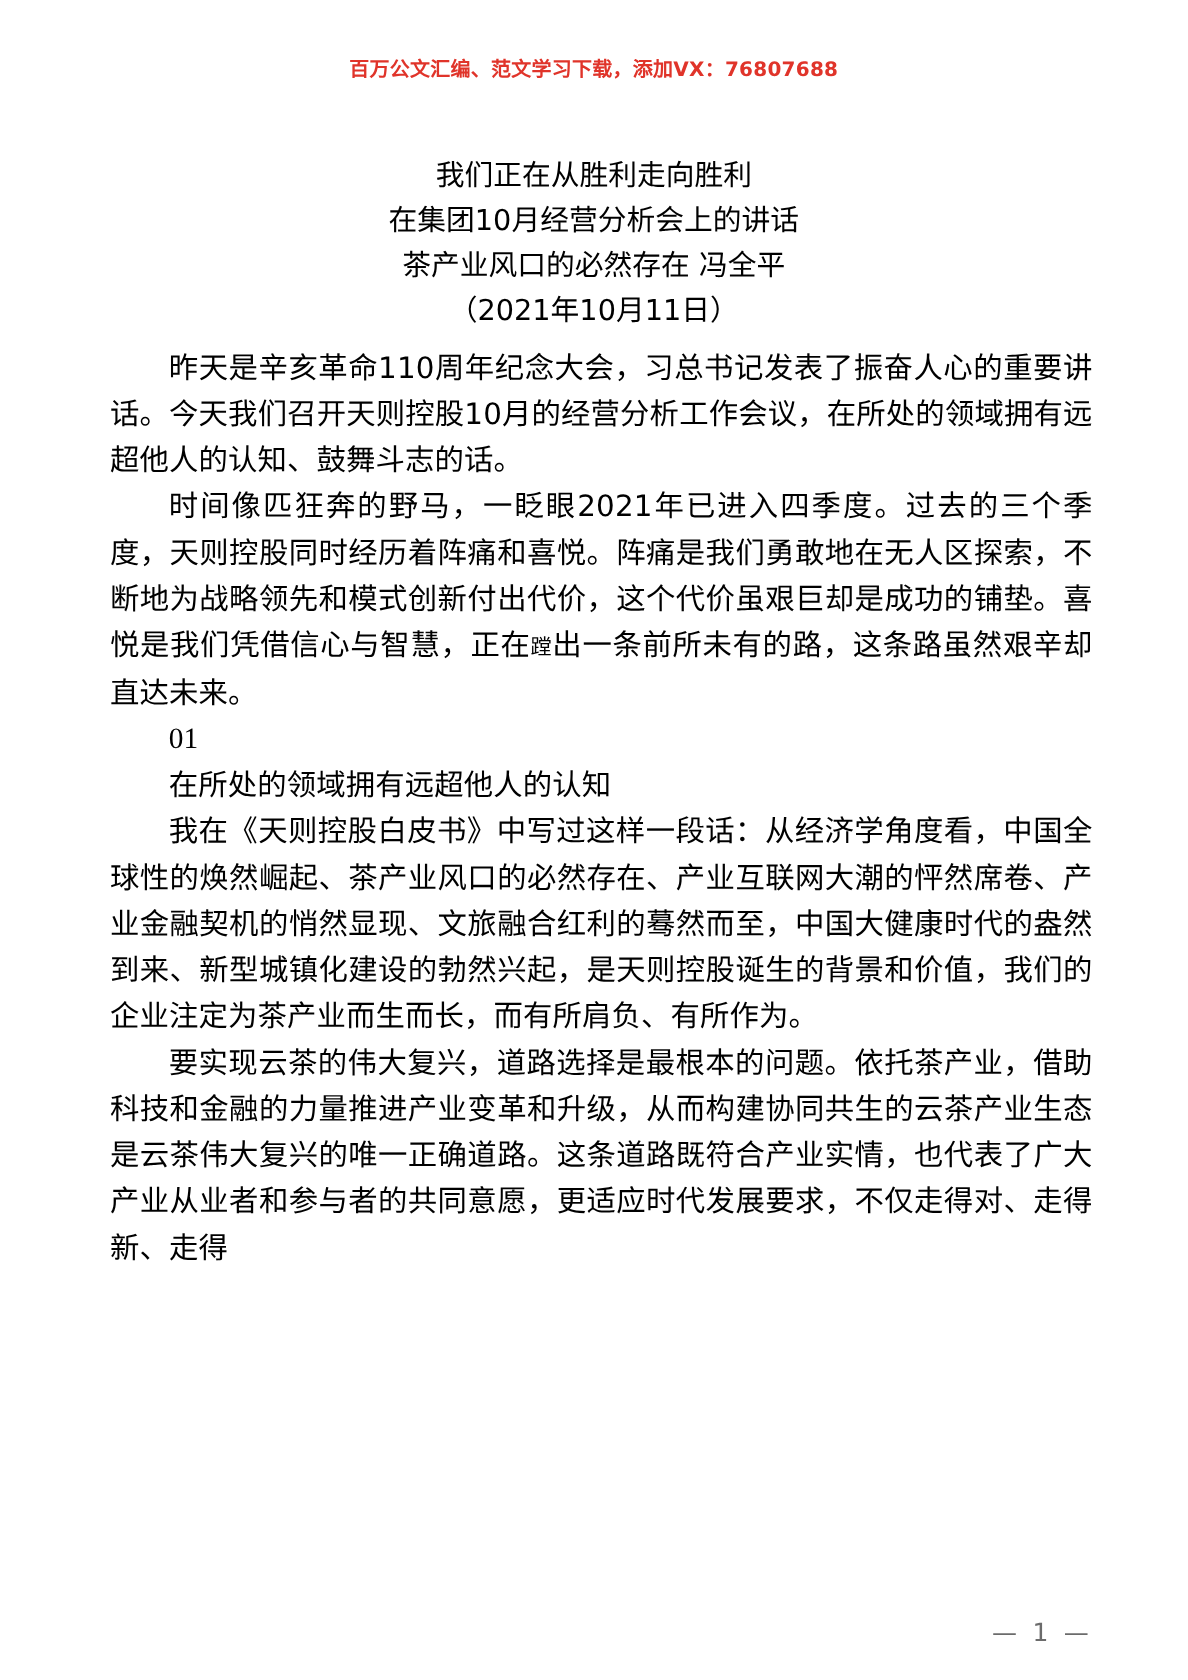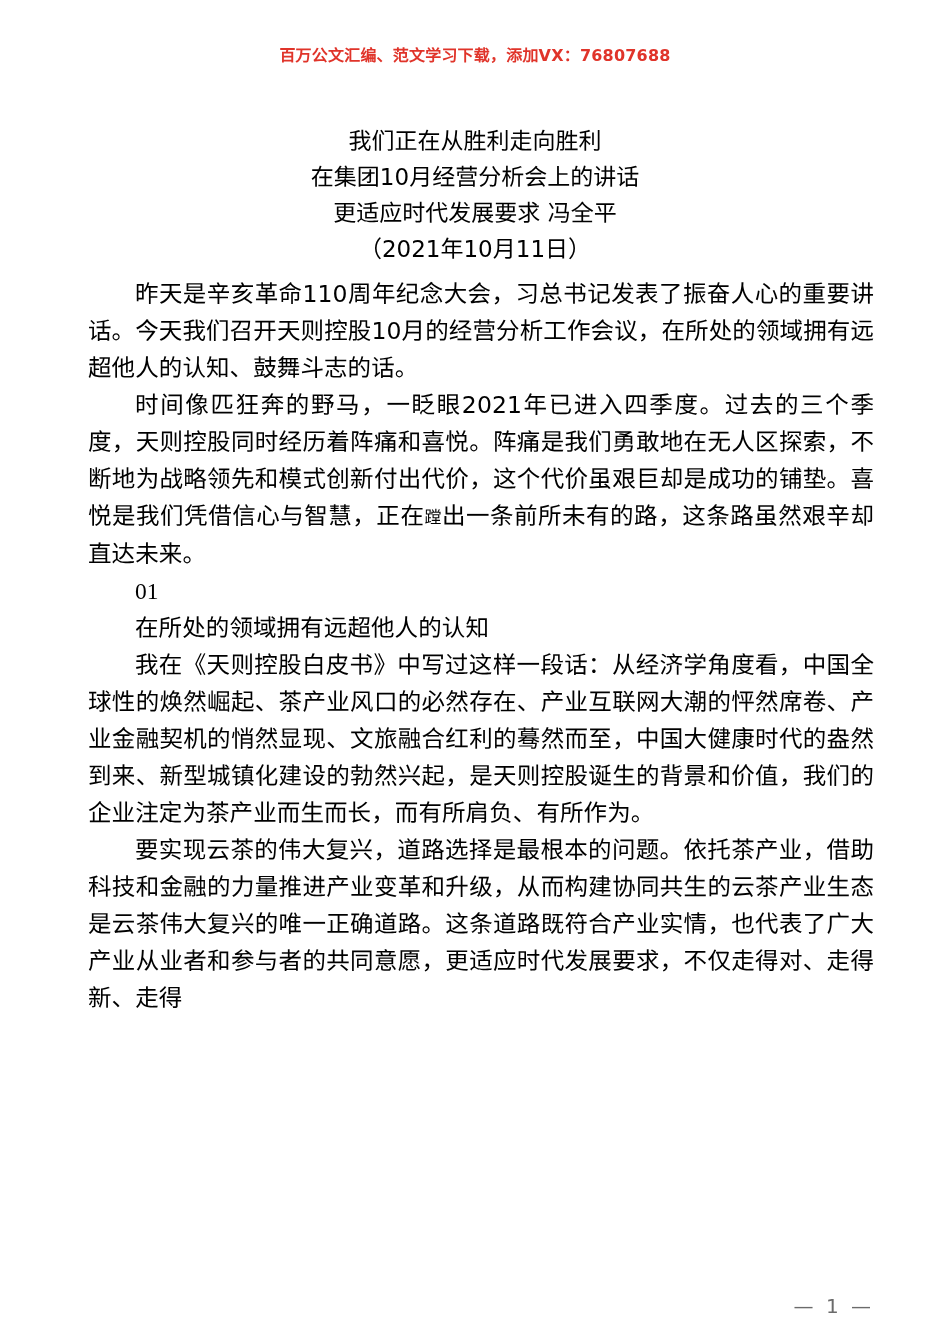--- a/index.html
+++ b/index.html
@@ -95,21 +95,21 @@
 </head>
 <body>
 
 <div class="page">
 
   <div class="promo">百万公文汇编、范文学习下载，添加VX：76807688</div>
 
   <div class="title-block">
     <div class="title-line">我们正在从胜利走向胜利</div>
     <div class="title-line">在集团10月经营分析会上的讲话</div>
-    <div class="title-line">更适应时代发展要求  冯全平</div>
+    <div class="title-line">茶产业风口的必然存在  冯全平</div>
     <div class="title-line">（2021年10月11日）</div>
   </div>
 
   <div class="body-area">
 
     <p class="para">昨天是辛亥革命110周年纪念大会，习总书记发表了振奋人心的重要讲话。今天我们召开天则控股10月的经营分析工作会议，在所处的领域拥有远超他人的认知、鼓舞斗志的话。</p>
 
     <p class="para"><span>时间像匹狂奔的野马，一眨眼2021年已进入四季度。过去的三个季度，天则控股同时经历着阵痛和喜悦。阵痛是我们勇敢地在无人区探索，不断地为战略领先和模式创新付出代价，这个代价虽艰巨却是成功的铺垫。喜悦是我们凭借信心与智慧，正在</span><span class="fallback-glyph">蹚</span><span>出一条前所未有的路，这条路虽然艰辛却直达未来。</span></p>
 
     <p class="para num">01</p>

